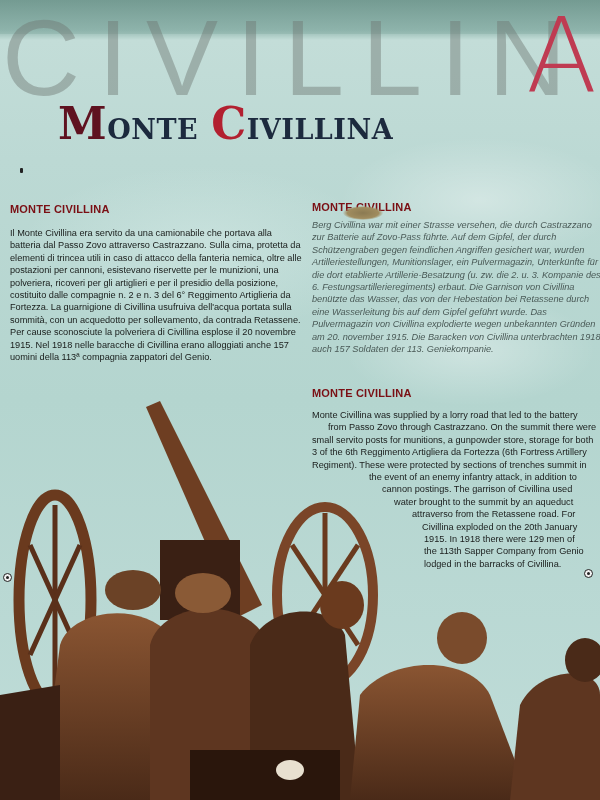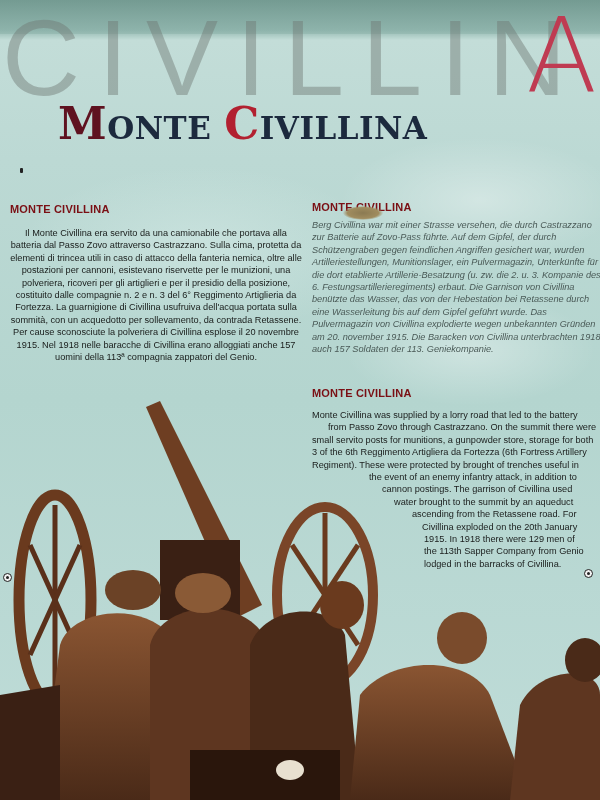--- a/index.html
+++ b/index.html
@@ -38,32 +38,32 @@
 
   .main-title {
     position: absolute; left: 58px; top: 102px;
     font-family: "DejaVu Serif", serif;
     font-size: 36px; line-height: 44px; font-weight: bold;
     color: #1c2a3e; letter-spacing: 0.5px;
     white-space: nowrap;
   }
   .main-title .cap-red { color: #5f1220; font-size: 44px; }
   .main-title .cap-red2 { color: #b22030; font-size: 44px; }
-  .main-title .sc { font-size: 31px; }
+  .main-title .sc { font-size: 27px; }
 
   .heading {
     position: absolute;
     font-family: "Liberation Sans", sans-serif;
     font-size: 11px; font-weight: bold; color: #7a0f14;
     letter-spacing: 0.2px;
   }
   .body-it {
     position: absolute; left: 10px; top: 227px; width: 292px;
     font-family: "Liberation Sans", sans-serif;
-    font-size: 9.2px; line-height: 12.4px; color: #181c1a; text-align: center;
+    font-size: 9.2px; line-height: 12.4px; color: #181c1a;
   }
   .body-de {
     position: absolute; left: 312px; top: 219px; width: 290px;
     font-family: "Liberation Sans", sans-serif; font-style: italic;
     font-size: 9.2px; line-height: 12.4px; color: #4a5a57;
   }
   .body-en {
     position: absolute; left: 312px; top: 409px; width: 286px;
     font-family: Liberation Sans, sans-serif;
     font-size: 9.2px; line-height: 12.4px; color: #1a1d1c;
@@ -162,25 +162,25 @@
     </svg>
   </div>
 
   <section>
     <h2 class="heading" style="left:312px; top:387px;">MONTE CIVILLINA</h2>
     <div class="body-en">
       <span class="ln" style="padding-left:0px">Monte Civillina was supplied by a lorry road that led to the battery</span>
       <span class="ln" style="padding-left:16px">from Passo Zovo through Castrazzano. On the summit there were</span>
       <span class="ln" style="padding-left:0px">small servito posts for munitions, a gunpowder store, storage for both</span>
       <span class="ln" style="padding-left:0px">3 of the 6th Reggimento Artigliera da Fortezza (6th Fortress Artillery</span>
-      <span class="ln" style="padding-left:0px">Regiment). These were protected by brought of trenches useful in</span>
+      <span class="ln" style="padding-left:0px">Regiment). These were protected by sections of trenches summit in</span>
       <span class="ln" style="padding-left:57px">the event of an enemy infantry attack, in addition to</span>
       <span class="ln" style="padding-left:70px">cannon postings. The garrison of Civillina used</span>
       <span class="ln" style="padding-left:82px">water brought to the summit by an aqueduct</span>
-      <span class="ln" style="padding-left:100px">ascending from the Retassene road. For</span>
+      <span class="ln" style="padding-left:100px">attraverso from the Retassene road. For</span>
       <span class="ln" style="padding-left:110px">Civillina exploded on the 20th January</span>
       <span class="ln" style="padding-left:112px">1915.  In 1918 there were 129 men of</span>
       <span class="ln" style="padding-left:112px">the 113th Sapper Company from Genio</span>
       <span class="ln" style="padding-left:112px">lodged in the barracks of Civillina.</span>
     </div>
   </section>
 
   <div class="screw" style="left:3px; top:573px;"></div>
   <div class="screw" style="left:584px; top:569px;"></div>
 </div>

